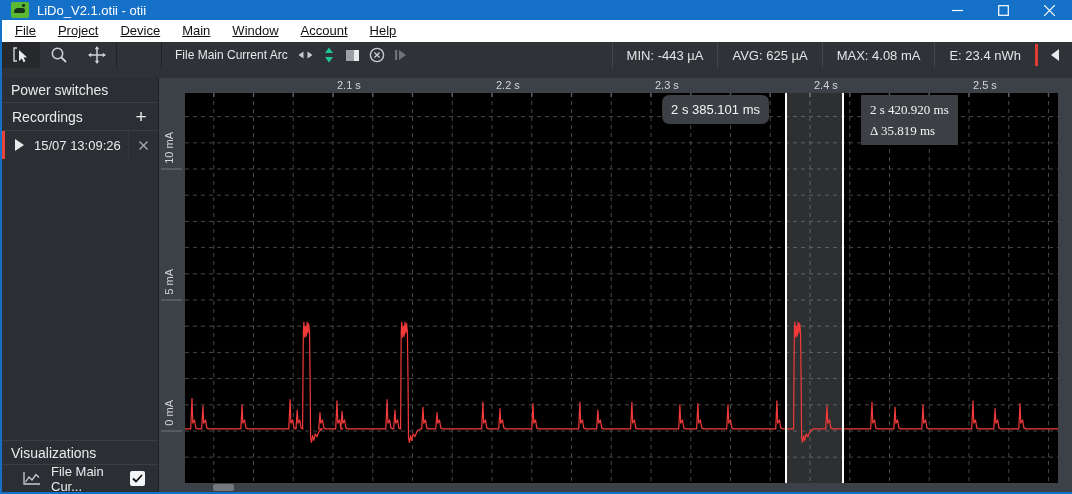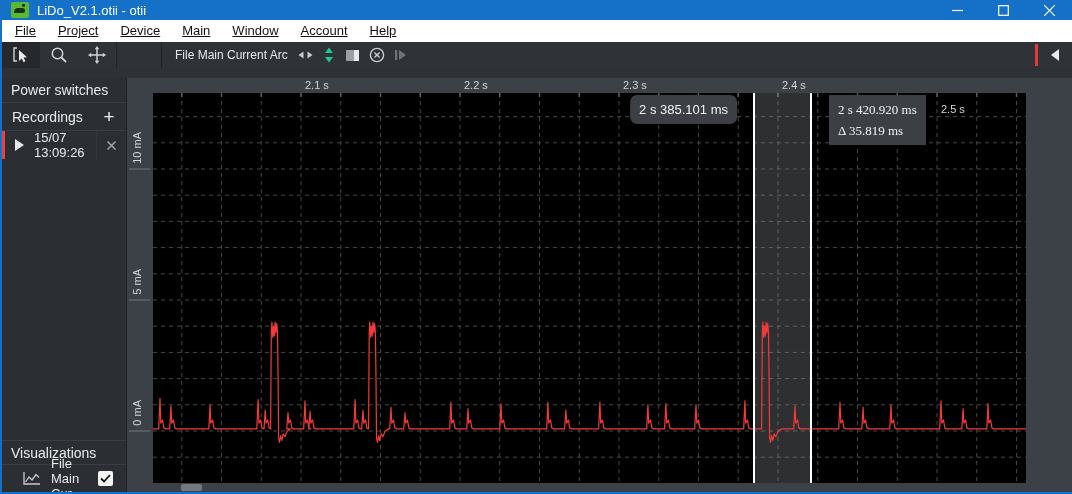--- a/index.html
+++ b/index.html
@@ -23,21 +23,21 @@
   .tb-div{width:1px;background:#1f2124;}
   .tb-gap{width:44px;}
   .view-title{font-size:12px;color:#e6e7e9;display:flex;align-items:center;padding:0 10px 0 13px;}
   .view-icons{display:flex;align-items:center;gap:9px;padding-right:10px;}
   .tb-spacer{flex:1;}
   .tstat{font-size:13px;color:#e3e4e6;display:flex;align-items:center;padding:0 14px;border-left:1px solid #43464b;white-space:nowrap;}
   .red-sep{width:3px;background:#e23b36;margin:2px 0;}
   .back-btn{width:34px;display:flex;align-items:center;justify-content:center;}
   
   .content{position:absolute;top:78px;left:0;right:0;bottom:0;display:flex;}
-  .sidebar{width:125px;background:#2b2e32;border-right:1px solid #202226;display:flex;flex-direction:column;flex:none;}
+  .sidebar{width:157px;background:#2b2e32;border-right:1px solid #202226;display:flex;flex-direction:column;flex:none;}
   .sb-header{height:25px;line-height:25px;padding-left:9px;font-size:14px;color:#e9eaec;border-bottom:1px solid #3a3d41;flex:none;}
   .sb-row{height:28px;display:flex;align-items:center;flex:none;}
   .sb-row.recordings-hdr{border-bottom:1px solid #3a3d41;}
   .sb-row .grow{flex:1;font-size:14px;color:#e9eaec;padding-left:10px;}
   .plus-btn{width:34px;text-align:center;font-size:19px;color:#e9eaec;line-height:28px;}
   .rec-item{height:28px;display:flex;align-items:center;flex:none;position:relative;}
   .rec-accent{width:3px;height:28px;background:#e8443c;flex:none;}
   .rec-play{width:0;height:0;border-left:9px solid #e8e9eb;border-top:6px solid transparent;border-bottom:6px solid transparent;margin-left:10px;flex:none;}
   .rec-label{flex:1;font-size:13px;color:#e9eaec;padding-left:10px;}
   .rec-close{width:30px;display:flex;align-items:center;justify-content:center;border-left:1px solid #34373b;height:28px;}
@@ -135,20 +135,26 @@
       <svg width="16" height="16" viewBox="0 0 16 16">
         <circle cx="8" cy="8" r="6.6" fill="none" stroke="#c8cbcf" stroke-width="1.4"></circle>
         <path d="M5.4 5.4 L10.6 10.6 M10.6 5.4 L5.4 10.6" stroke="#c8cbcf" stroke-width="1.4"></path>
       </svg>
       <svg width="13" height="14" viewBox="0 0 13 14">
         <rect x="1" y="2" width="2.2" height="10" fill="#6f7378"></rect>
         <path d="M5 2 L12 7 L5 12 Z" fill="#6f7378"></path>
       </svg>
     </div>
     <div class="tb-spacer"></div>
+    <div id="stats-container" style="display:flex;align-items:stretch;">
+        <div class="tstat">MIN: -443 µA</div>
+        <div class="tstat">AVG: 625 µA</div>
+        <div class="tstat">MAX: 4.08 mA</div>
+        <div class="tstat">E: 23.4 nWh</div>
+      </div>
     <div class="red-sep"></div>
     <div class="back-btn">
       <svg width="12" height="14" viewBox="0 0 12 14">
           <path d="M10 1 L2 7 L10 13 Z" fill="#e8eaec"></path>
         </svg>
     </div>
   </div>
 
   <div class="content">
     <div class="sidebar">
@@ -248,21 +254,21 @@
             <polyline points="-0.0,335.9 5.7,335.9 7.0,305.3 7.8,330.1 9.5,327.0 10.8,334.9 12.7,335.9 16.7,335.9 17.9,313.1 18.7,330.1 20.5,327.0 21.8,334.9 23.7,335.9 55.8,335.9 57.1,311.8 57.8,330.1 59.6,327.0 60.9,334.9 62.8,335.9 103.8,335.9 105.1,306.6 105.9,330.1 107.6,327.0 108.9,334.9 110.8,335.9 111.0,335.9 112.2,317.0 113.0,330.1 114.8,327.0 116.0,334.9 117.9,335.9 117.6,335.9 118.3,239.9 118.9,229.0 119.7,244.3 120.5,233.4 121.3,243.2 122.1,229.0 122.9,239.9 123.7,230.6 124.5,238.8 125.1,285.6 125.6,344.9 126.5,349.5 127.6,342.6 128.8,347.5 130.2,340.9 131.9,343.8 134.2,338.0 137.3,335.9 133.7,335.9 135.0,319.7 135.8,330.1 137.5,327.0 138.8,334.9 140.7,335.9 150.7,335.9 152.0,307.9 152.8,330.1 154.5,327.0 155.8,334.9 157.7,335.9 155.8,335.9 157.1,318.4 157.9,330.1 159.6,327.0 160.9,334.9 162.8,335.9 200.8,335.9 202.1,306.6 202.9,330.1 204.6,327.0 205.9,334.9 207.8,335.9 208.7,335.9 210.0,317.0 210.8,330.1 212.6,327.0 213.8,334.9 215.7,335.9 215.6,335.9 216.2,239.9 216.8,229.0 217.6,244.3 218.4,233.4 219.2,243.2 220.0,229.0 220.8,239.9 221.6,230.6 222.4,238.8 223.0,285.6 223.5,344.9 224.5,349.5 225.6,342.6 226.7,347.5 228.1,340.9 229.9,343.8 232.1,338.0 235.3,335.9 236.7,335.9 238.0,314.4 238.8,330.1 240.5,327.0 241.8,334.9 243.7,335.9 250.7,335.9 252.0,319.7 252.8,330.1 254.5,327.0 255.8,334.9 257.7,335.9 296.7,335.9 297.9,309.2 298.7,330.1 300.5,327.0 301.8,334.9 303.7,335.9 313.7,335.9 315.0,315.7 315.7,330.1 317.5,327.0 318.8,334.9 320.7,335.9 346.8,335.9 348.0,310.5 348.8,330.1 350.6,327.0 351.8,334.9 353.7,335.9 393.7,335.9 394.9,309.2 395.7,330.1 397.5,327.0 398.7,334.9 400.7,335.9 411.6,335.9 412.9,317.0 413.7,330.1 415.4,327.0 416.7,334.9 418.6,335.9 445.6,335.9 446.9,309.2 447.7,330.1 449.5,327.0 450.7,334.9 452.6,335.9 493.7,335.9 494.9,311.8 495.7,330.1 497.5,327.0 498.8,334.9 500.7,335.9 511.6,335.9 512.9,310.5 513.7,330.1 515.4,327.0 516.7,334.9 518.6,335.9 541.7,335.9 543.0,311.8 543.8,330.1 545.5,327.0 546.8,334.9 548.7,335.9 590.7,335.9 591.9,307.9 592.7,330.1 594.5,327.0 595.7,334.9 597.7,335.9 608.6,335.9 609.3,239.9 609.9,229.0 610.7,244.3 611.5,233.4 612.3,243.2 613.1,229.0 613.9,239.9 614.7,230.6 615.5,238.8 616.1,285.6 616.6,344.9 617.5,349.5 618.6,342.6 619.8,347.5 621.2,340.9 622.9,343.8 625.2,338.0 628.3,335.9 640.7,335.9 642.0,313.1 642.8,330.1 644.6,327.0 645.8,334.9 647.7,335.9 685.7,335.9 687.0,309.2 687.8,330.1 689.6,327.0 690.8,334.9 692.7,335.9 708.8,335.9 710.1,314.4 710.9,330.1 712.6,327.0 713.9,334.9 715.8,335.9 736.8,335.9 738.0,311.8 738.8,330.1 740.6,327.0 741.9,334.9 743.8,335.9 786.7,335.9 788.0,307.9 788.8,330.1 790.5,327.0 791.8,334.9 793.7,335.9 808.8,335.9 810.1,315.7 810.9,330.1 812.6,327.0 813.9,334.9 815.8,335.9 833.8,335.9 835.0,310.5 835.8,330.1 837.6,327.0 838.9,334.9 840.8,335.9 873.0,335.9" fill="none" stroke="#f23a3a" stroke-width="1.2" stroke-linejoin="round"></polyline>
           </svg>
       </div>
       <div class="hscroll">
         <div class="hscroll-thumb"></div>
       </div>
     <div class="x-label" style="left: 178px;">2.1 s</div>
         <div class="x-label" style="left: 337px;">2.2 s</div>
         <div class="x-label" style="left: 496px;">2.3 s</div>
         <div class="x-label" style="left: 655px;">2.4 s</div>
-        <div class="x-label" style="left: 814px; margin-top: 24px;">2.5 s</div>
+        <div class="x-label" style="left: 814px;">2.5 s</div>
         <div class="y-notch" style="top: 352px;"></div>
         <div class="y-label" style="top: 322px;">0 mA</div>
         <div class="y-notch" style="top: 221px;"></div>
         <div class="y-label" style="top: 191px;">5 mA</div>
         <div class="y-notch" style="top: 90px;"></div>
         <div class="y-label" style="top: 54px;">10 mA</div>
         <div class="cursor-line" style="left: 626.311px;"></div>
         <div class="cursor-label" style="left: 610px; transform: translateX(-100%); border-radius: 7px;">
           <div>2 s 385.101 ms</div>
         </div>

